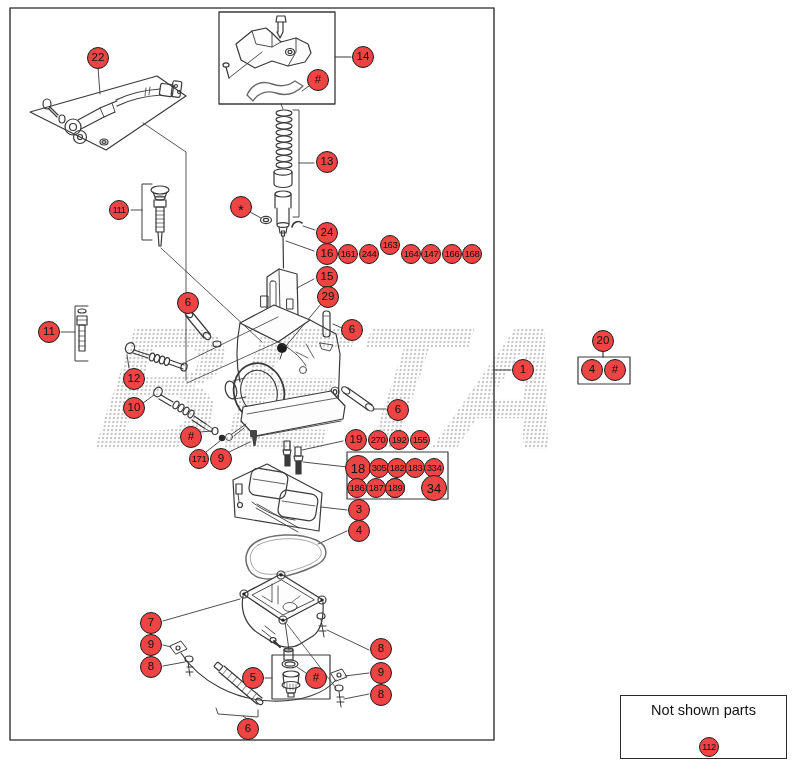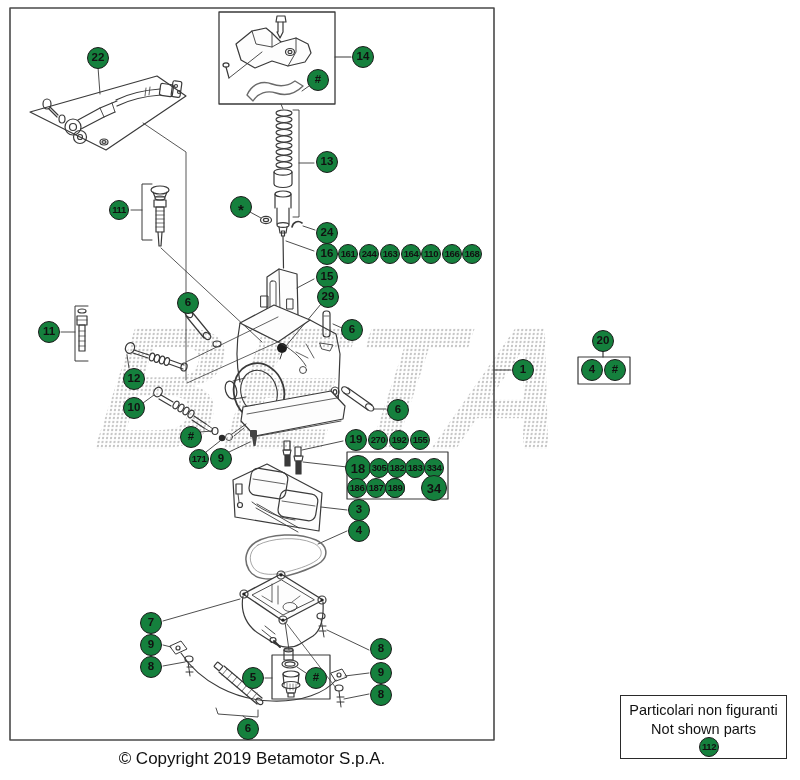--- a/index.html
+++ b/index.html
@@ -7,22 +7,22 @@
          font-family:"Liberation Sans", sans-serif;}
   .watermark{position:absolute;left:100px;top:288px;font-size:175px;font-weight:bold;font-style:italic;
              letter-spacing:2px;transform:skewX(-8deg);
              color:rgba(0,0,0,0.07);
              background-image:radial-gradient(circle,#c7c7c7 1.1px, transparent 1.25px);
              background-size:4px 4px;
              -webkit-background-clip:text;background-clip:text;
              -webkit-text-fill-color:transparent;
              user-select:none;pointer-events:none;z-index:1;}
   svg.art{position:absolute;left:0;top:0;z-index:2;}
-  .co{position:absolute;border:1.4px solid #1d1d1d;border-radius:50%;background:#15803d;
-      display:flex;align-items:center;justify-content:center;font-weight:700;color:#111;
+  .co{position:absolute;border:1.4px solid #1d1d1d;border-radius:50%;background:#ef4444;
+      display:flex;align-items:center;justify-content:center;font-weight:400;color:#111;
       box-sizing:border-box;transform:translate(-50%,-50%);z-index:3;line-height:1;}
   .co.b{width:22px;height:22px;font-size:11.5px;}
   .co.xl{width:26px;height:26px;font-size:13px;}
   .co.s{width:20px;height:20px;font-size:9.5px;letter-spacing:-0.4px;}
   .co.star{font-size:15px;padding-top:5px;}
   .notshown{position:absolute;left:620px;top:695px;width:167px;height:64px;border:1.5px solid #2a2a2a;
             box-sizing:border-box;text-align:center;font-size:14.5px;color:#111;padding-top:5px;
             line-height:1.3;z-index:3;background:#fff;}
   .copyright{position:absolute;left:10px;top:749px;width:484px;text-align:center;
              font-size:17px;color:#111;z-index:3;}
@@ -311,23 +311,23 @@
   <div class="co b" style="left:98px;top:58px">22</div>
   <div class="co b" style="left:363px;top:57px">14</div>
   <div class="co b" style="left:318px;top:80px">#</div>
   <div class="co b" style="left:327px;top:162px">13</div>
   <div class="co s" style="left:119px;top:210px">111</div>
   <div class="co b star" style="left:241px;top:207px">*</div>
   <div class="co b" style="left:327px;top:233px">24</div>
   <div class="co b" style="left:327px;top:254px">16</div>
   <div class="co s" style="left:348px;top:254px">161</div>
   <div class="co s" style="left:369px;top:254px">244</div>
-  <div class="co s" style="left:390px;top:254px">163</div>
+  <div class="co s" style="left:390px;top:245px">163</div>
   <div class="co s" style="left:411px;top:254px">164</div>
-  <div class="co s" style="left:431px;top:254px">110</div>
+  <div class="co s" style="left:431px;top:254px">147</div>
   <div class="co s" style="left:452px;top:254px">166</div>
   <div class="co s" style="left:472px;top:254px">168</div>
   <div class="co b" style="left:327px;top:277px">15</div>
   <div class="co b" style="left:328px;top:297px">29</div>
   <div class="co b" style="left:188px;top:303px">6</div>
   <div class="co b" style="left:352px;top:330px">6</div>
   <div class="co b" style="left:398px;top:410px">6</div>
   <div class="co b" style="left:49px;top:332px">11</div>
   <div class="co b" style="left:134px;top:379px">12</div>
   <div class="co b" style="left:134px;top:408px">10</div>
@@ -358,19 +358,17 @@
   <div class="co b" style="left:381px;top:695px">8</div>
   <div class="co b" style="left:253px;top:678px">5</div>
   <div class="co b" style="left:316px;top:678px">#</div>
   <div class="co b" style="left:248px;top:729px">6</div>
   <div class="co b" style="left:523px;top:370px">1</div>
   <div class="co b" style="left:603px;top:341px">20</div>
   <div class="co b" style="left:592px;top:370px">4</div>
   <div class="co b" style="left:615px;top:370px">#</div>
 
   <div class="notshown">
-    <div>Particolari non figuranti</div>
     <div>Not shown parts</div>
   </div>
   <div class="co s" style="left:709px;top:747px">112</div>
 
-  <div class="copyright">© Copyright 2019 Betamotor S.p.A.</div>
 </div>
 
 </body></html>

